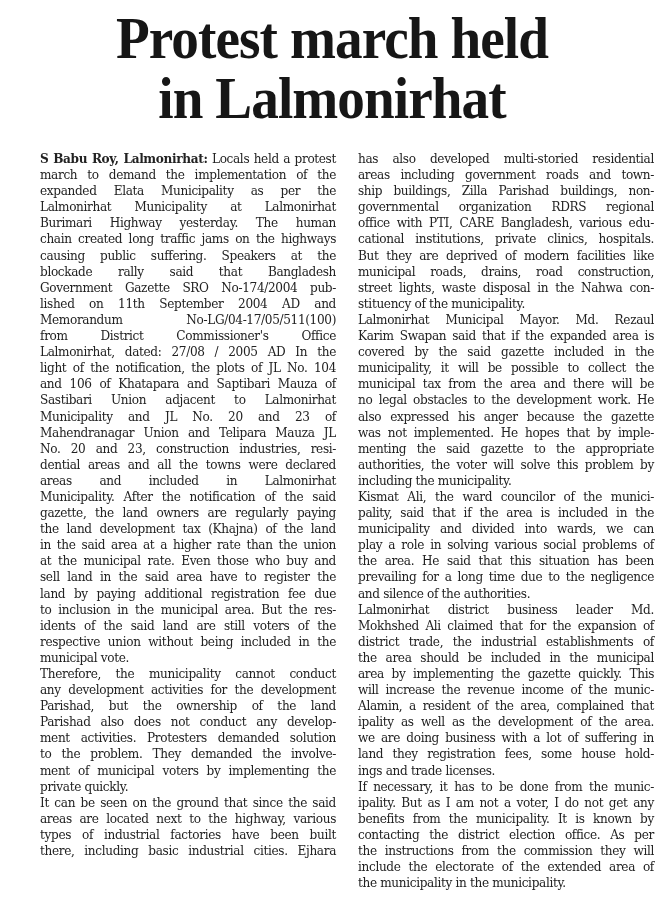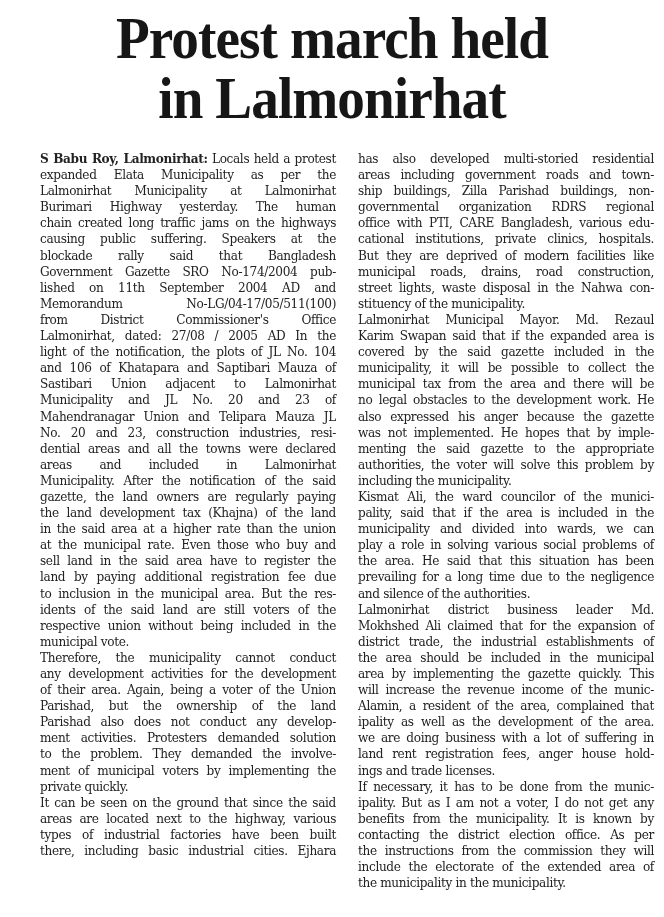--- a/index.html
+++ b/index.html
@@ -28,20 +28,21 @@
 </head>
 <body>
 
 <div class="headline">
   <span class="hl">Protest march held</span>
   <span class="hl">in Lalmonirhat</span>
 </div>
 
 <div class="col left" id="col-left">
     <span class="line"><span class="byline">S Babu Roy, Lalmonirhat:</span><span> Locals held a protest</span></span>
+    <span class="line"><span>march to demand the implementation of the</span></span>
     <span class="line"><span>expanded Elata Municipality as per the</span></span>
     <span class="line"><span>Lalmonirhat Municipality at Lalmonirhat</span></span>
     <span class="line"><span>Burimari Highway yesterday. The human</span></span>
     <span class="line"><span>chain created long traffic jams on the highways</span></span>
     <span class="line"><span>causing public suffering. Speakers at the</span></span>
     <span class="line"><span>blockade rally said that Bangladesh</span></span>
     <span class="line"><span>Government Gazette SRO No-174/2004 pub-</span></span>
     <span class="line"><span>lished on 11th September 2004 AD and</span></span>
     <span class="line"><span>Memorandum No-LG/04-17/05/511(100)</span></span>
     <span class="line"><span>from District Commissioner's Office</span></span>
@@ -60,21 +61,20 @@
     <span class="line"><span>in the said area at a higher rate than the union</span></span>
     <span class="line"><span>at the municipal rate. Even those who buy and</span></span>
     <span class="line"><span>sell land in the said area have to register the</span></span>
     <span class="line"><span>land by paying additional registration fee due</span></span>
     <span class="line"><span>to inclusion in the municipal area. But the res-</span></span>
     <span class="line"><span>idents of the said land are still voters of the</span></span>
     <span class="line"><span>respective union without being included in the</span></span>
     <span class="line last"><span>municipal vote.</span></span>
     <span class="line"><span>Therefore, the municipality cannot conduct</span></span>
     <span class="line"><span>any development activities for the development</span></span>
-    <span class="line"><span>of their area. Again, being a voter of the Union</span></span>
     <span class="line"><span>Parishad, but the ownership of the land</span></span>
     <span class="line"><span>Parishad also does not conduct any develop-</span></span>
     <span class="line"><span>ment activities. Protesters demanded solution</span></span>
     <span class="line"><span>to the problem. They demanded the involve-</span></span>
     <span class="line"><span>ment of municipal voters by implementing the</span></span>
     <span class="line last"><span>private quickly.</span></span>
     <span class="line"><span>It can be seen on the ground that since the said</span></span>
     <span class="line"><span>areas are located next to the highway, various</span></span>
     <span class="line"><span>types of industrial factories have been built</span></span>
     <span class="line"><span>there, including basic industrial cities. Ejhara</span></span>
@@ -110,21 +110,21 @@
     <span class="line last"><span>and silence of the authorities.</span></span>
     <span class="line"><span>Lalmonirhat district business leader Md.</span></span>
     <span class="line"><span>Mokhshed Ali claimed that for the expansion of</span></span>
     <span class="line"><span>district trade, the industrial establishments of</span></span>
     <span class="line"><span>the area should be included in the municipal</span></span>
     <span class="line"><span>area by implementing the gazette quickly. This</span></span>
     <span class="line"><span>will increase the revenue income of the munic-</span></span>
     <span class="line"><span>Alamin, a resident of the area, complained that</span></span>
     <span class="line"><span>ipality as well as the development of the area.</span></span>
     <span class="line"><span>we are doing business with a lot of suffering in</span></span>
-    <span class="line"><span>land rent registration fees, anger house hold-</span></span>
+    <span class="line"><span>land they registration fees, some house hold-</span></span>
     <span class="line last"><span>ings and trade licenses.</span></span>
     <span class="line"><span>If necessary, it has to be done from the munic-</span></span>
     <span class="line"><span>ipality. But as I am not a voter, I do not get any</span></span>
     <span class="line"><span>benefits from the municipality. It is known by</span></span>
     <span class="line"><span>contacting the district election office. As per</span></span>
     <span class="line"><span>the instructions from the commission they will</span></span>
     <span class="line"><span>include the electorate of the extended area of</span></span>
     <span class="line last"><span>the municipality in the municipality.</span></span>
   </div>
 

